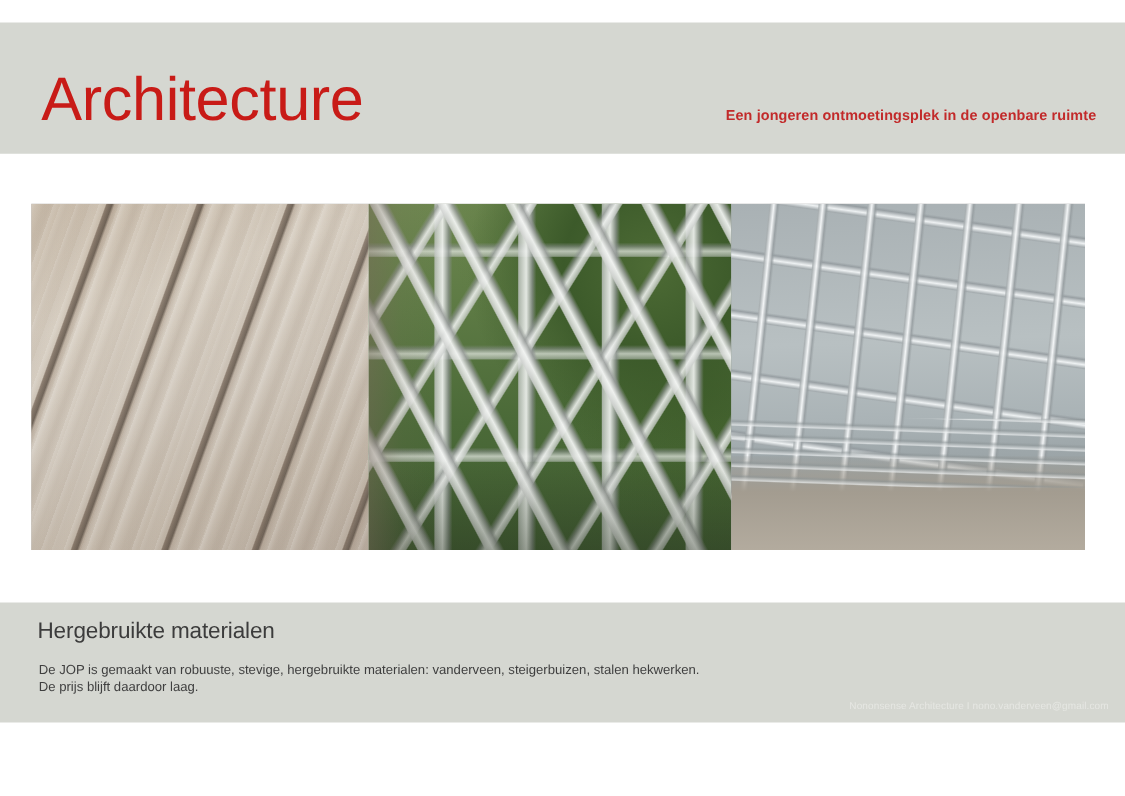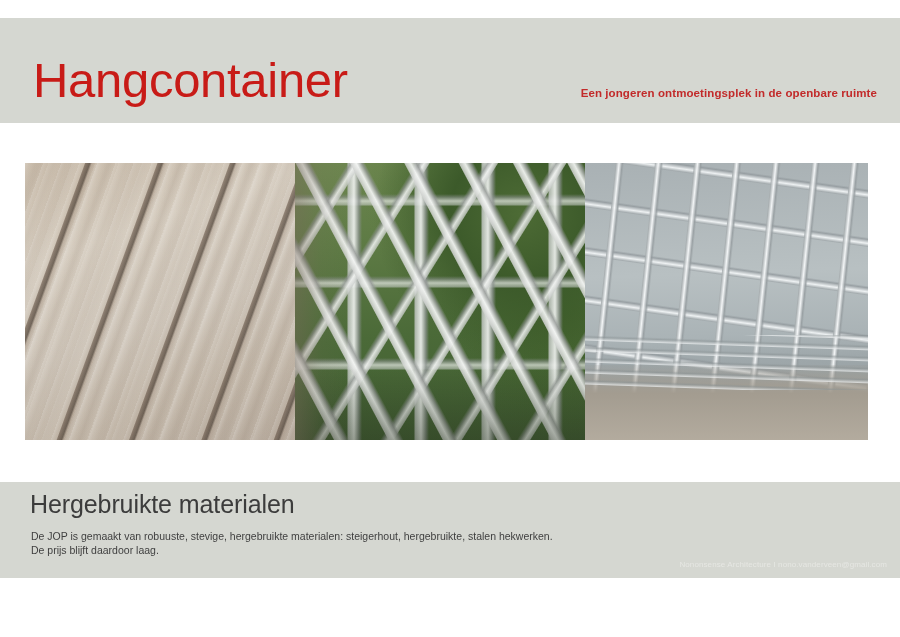--- a/index.html
+++ b/index.html
@@ -167,21 +167,21 @@
     left: 0;
     top: 482px;
     width: 900px;
     height: 96px;
     background: #d5d7d1;
   }
   .section-heading {
     position: absolute;
     left: 30px;
     top: 489px;
-    font-size: 25px;
+    font-size: 18px;
     line-height: 30px;
     font-weight: 400;
     color: #3c3c3c;
     letter-spacing: -0.1px;
     white-space: nowrap;
   }
   .body-text {
     position: absolute;
     left: 31px;
     top: 529px;
@@ -198,26 +198,26 @@
     line-height: 11px;
     color: #e6e7e3;
     white-space: nowrap;
     letter-spacing: 0.1px;
   }
 </style>
 </head>
 <body>
 
 <div class="header-band"></div>
-<div class="page-title">Hangcontainer</div>
+<div class="page-title">Architecture</div>
 <div class="page-subtitle">Een jongeren ontmoetingsplek in de openbare ruimte</div>
 
 <div class="photo-strip">
   <div class="photo photo-wood"></div>
   <div class="photo photo-tubes"></div>
   <div class="photo photo-mesh"></div>
 </div>
 
 <div class="footer-band"></div>
 <div class="section-heading">Hergebruikte materialen</div>
-<div class="body-text">De JOP is gemaakt van robuuste, stevige, hergebruikte materialen: steigerhout,  hergebruikte, stalen hekwerken.
+<div class="body-text">De JOP is gemaakt van robuuste, stevige, hergebruikte materialen: vanderveen,  steigerbuizen, stalen hekwerken.
 De prijs blijft daardoor laag.</div>
 <div class="footer-credit">Nononsense Architecture I nono.vanderveen@gmail.com</div>
 
 </body></html>

